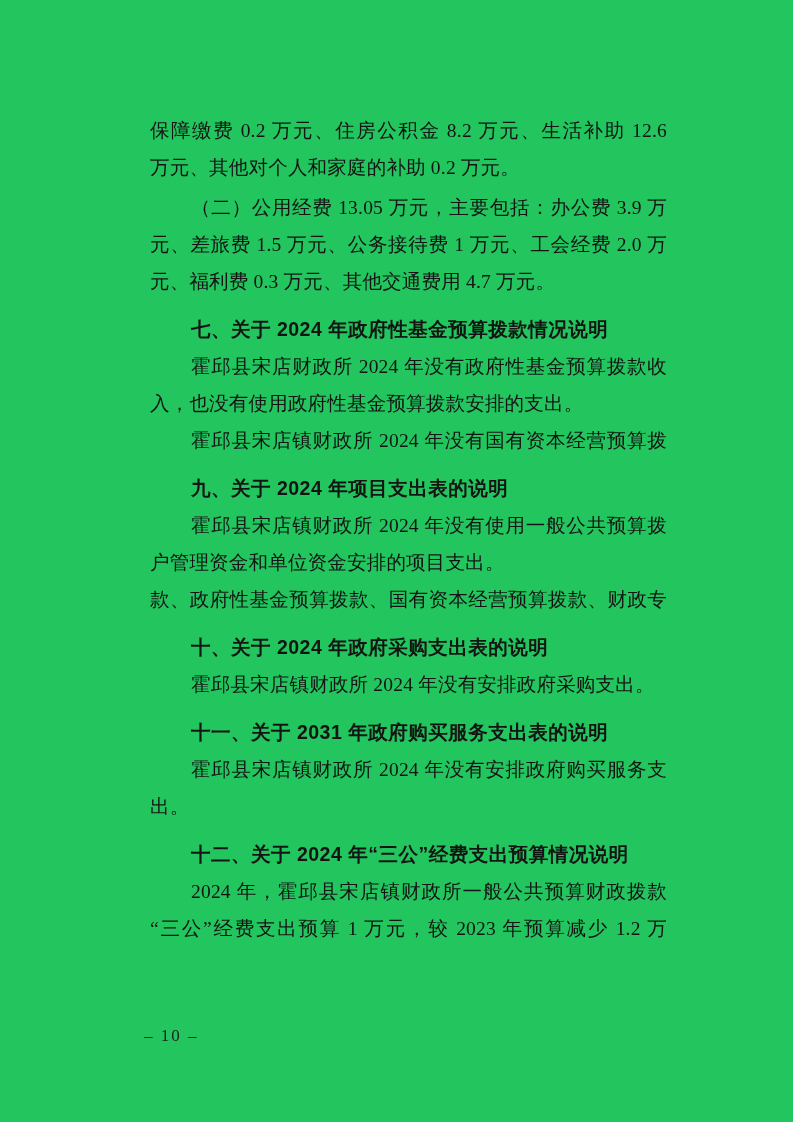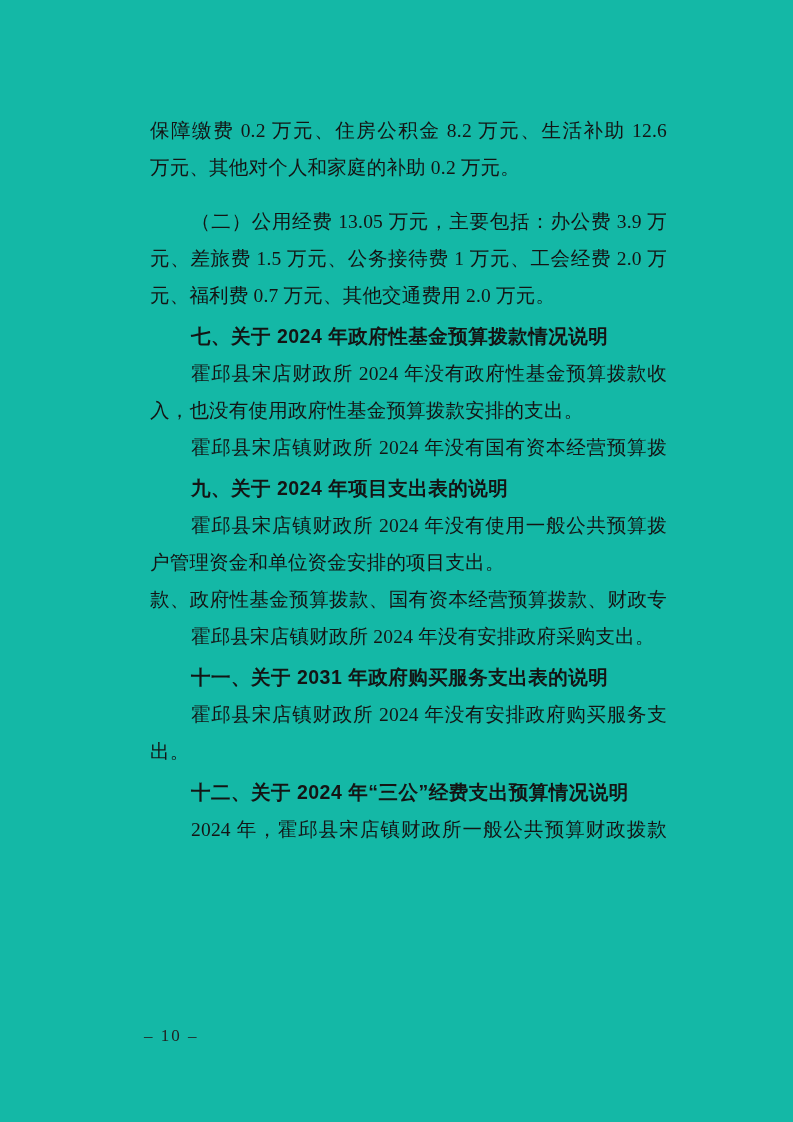--- a/index.html
+++ b/index.html
@@ -4,21 +4,21 @@
 <style>
   html, body {
     margin: 0;
     padding: 0;
     background: #ffffff;
   }
   .page {
     position: relative;
     width: 793px;
     height: 1122px;
-    background: #14b8a6;
+    background: #22c55e;
     overflow: hidden;
     font-family: "Liberation Serif", serif;
     color: #141414;
   }
   .content {
     position: absolute;
     left: 150px;
     top: 112px;
     width: 517px;
   }
@@ -28,26 +28,26 @@
     line-height: 37px;
     text-align: justify;
     white-space: normal;
     letter-spacing: 0.2px;
   }
   
   .j { text-align-last: justify; }
   
   .ind { text-indent: 41px; }
   
-  .sp { margin-top: 17px; }
+  .sp { margin-top: 3px; }
   
   .hd {
     font-family: "Liberation Sans", sans-serif;
     font-weight: 700;
-    margin-top: 4px;
+    margin-top: 11px;
     letter-spacing: 0.5px;
   }
   .pagenum {
     position: absolute;
     left: 144px;
     top: 1026px;
     font-size: 17px;
     line-height: 20px;
     letter-spacing: 2px;
     color: #222222;
@@ -62,21 +62,21 @@
   <div class="content">
 
     <div class="blk">
       <div class="line j">保障缴费 0.2 万元、住房公积金 8.2 万元、生活补助 12.6</div>
       <div class="line">万元、其他对个人和家庭的补助 0.2 万元。</div>
     </div>
 
     <div class="blk">
       <div class="line j ind sp">（二）公用经费 13.05 万元，主要包括：办公费 3.9 万</div>
       <div class="line j">元、差旅费 1.5 万元、公务接待费 1 万元、工会经费 2.0 万</div>
-      <div class="line">元、福利费 0.7 万元、其他交通费用 2.0 万元。</div>
+      <div class="line">元、福利费 0.3 万元、其他交通费用 4.7 万元。</div>
     </div>
 
     <div class="blk">
       <div class="line hd ind">七、关于 2024 年政府性基金预算拨款情况说明</div>
     </div>
     <div class="blk">
       <div class="line j ind">霍邱县宋店财政所 2024 年没有政府性基金预算拨款收</div>
       <div class="line">入，也没有使用政府性基金预算拨款安排的支出。</div>
     </div>
 
@@ -87,34 +87,38 @@
     <div class="blk">
       <div class="line hd ind">九、关于 2024 年项目支出表的说明</div>
     </div>
     <div class="blk">
       <div class="line j ind">霍邱县宋店镇财政所 2024 年没有使用一般公共预算拨</div>
       <div class="line">户管理资金和单位资金安排的项目支出。</div>
       <div class="line j">款、政府性基金预算拨款、国有资本经营预算拨款、财政专</div>
     </div>
 
     <div class="blk">
+      <div class="line hd ind">十、关于 2024 年政府采购支出表的说明</div>
+    </div>
+    <div class="blk">
       <div class="line ind">霍邱县宋店镇财政所 2024 年没有安排政府采购支出。</div>
     </div>
 
     <div class="blk">
       <div class="line hd ind">十一、关于 2031 年政府购买服务支出表的说明</div>
     </div>
     <div class="blk">
       <div class="line j ind">霍邱县宋店镇财政所 2024 年没有安排政府购买服务支</div>
       <div class="line">出。</div>
     </div>
 
     <div class="blk">
       <div class="line hd ind">十二、关于 2024 年“三公”经费支出预算情况说明</div>
     </div>
     <div class="blk">
       <div class="line j ind">2024 年，霍邱县宋店镇财政所一般公共预算财政拨款</div>
+      <div class="line j">“三公”经费支出预算 1 万元，较 2023 年预算减少 1.2 万</div>
     </div>
 
   </div>
 
   <div class="pagenum">– 10 –</div>
 </div>
 
 </body></html>

